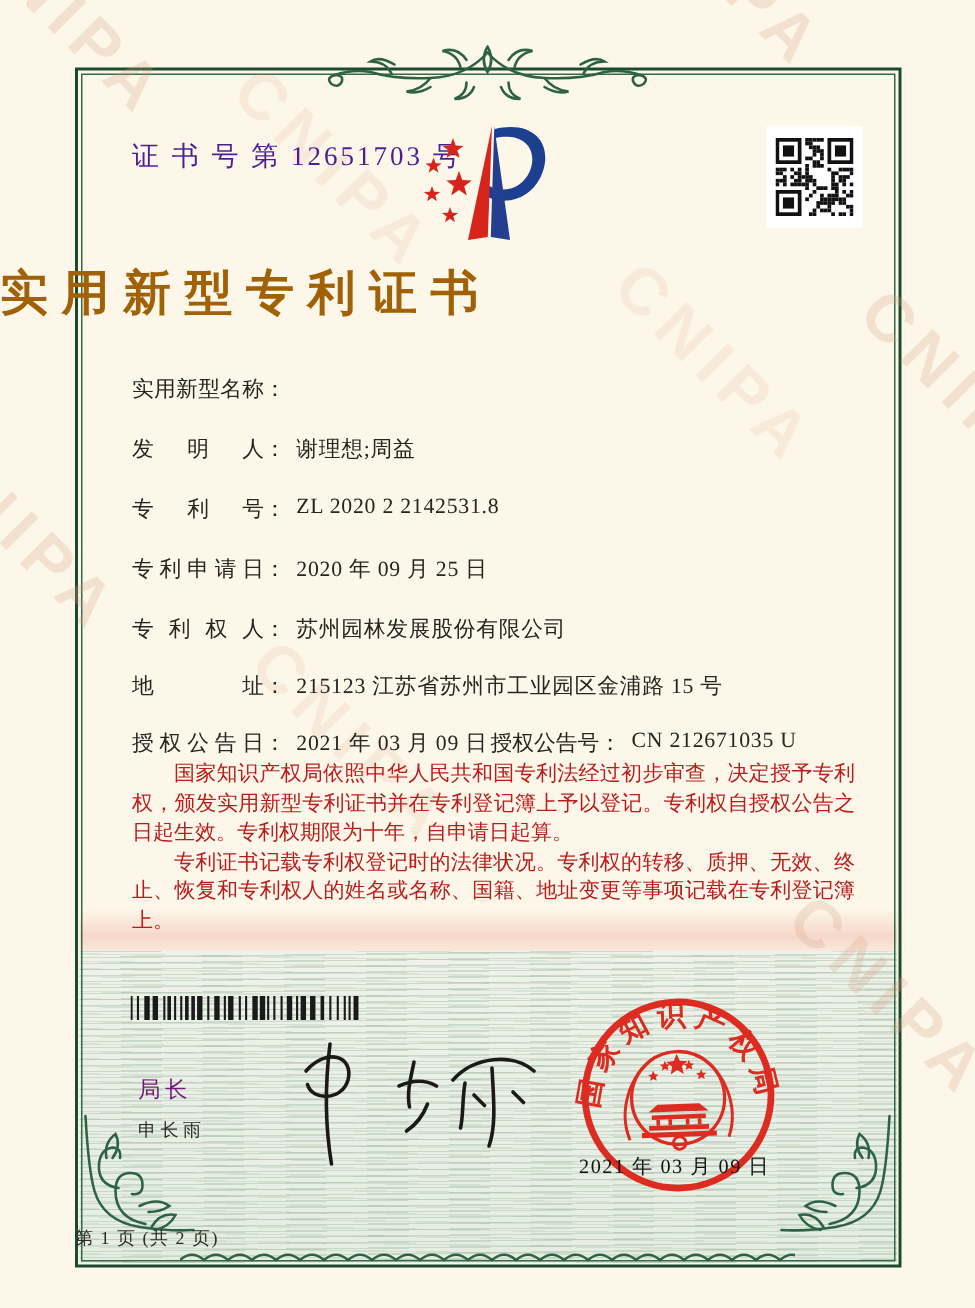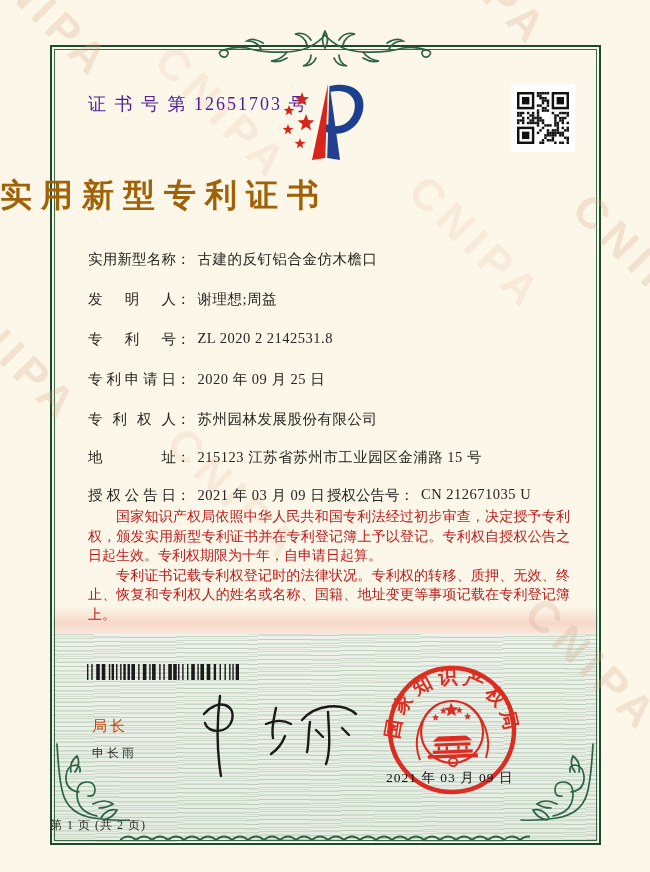--- a/index.html
+++ b/index.html
@@ -50,21 +50,21 @@
   .grant .flabel{width:auto;text-align-last:auto;}
 
   
   .paras{position:absolute;left:88px;top:507px;width:482px;z-index:5;font-size:14px;
          line-height:19.5px;color:#b91c1c;text-align:justify;}
   .paras p{margin:0;text-indent:2em;}
 
   
   .barcode{position:absolute;left:87px;top:664px;z-index:5;}
   .sig-title{position:absolute;left:92px;top:717px;font-size:15px;letter-spacing:3px;
-             color:#c2410c;z-index:6;}
+             color:#701a75;z-index:6;}
   .sig-name{position:absolute;left:92px;top:745px;font-size:12px;letter-spacing:3px;
             color:#2c2b26;z-index:6;}
   .sig-script{position:absolute;left:190px;top:680px;z-index:7;}
   .sig-script path{fill:none;stroke:#1b1a18;stroke-width:2.4;stroke-linecap:round;}
   .seal{position:absolute;left:382px;top:660px;z-index:6;opacity:.95;transform:rotate(-2deg);}
   .seal-date{position:absolute;left:386px;top:769px;font-size:13.5px;letter-spacing:1px;
              color:#111;z-index:8;white-space:nowrap;}
   .footer{position:absolute;left:50px;right:49px;top:817px;text-align:left;font-size:12px;
           letter-spacing:1px;color:#2c2b26;z-index:6;}
 </style>
@@ -282,21 +282,20 @@
         <rect x="4.9523809523809526" y="39.61904761904762" width="7.428571428571429" height="7.428571428571429" fill="#111"></rect>
       </svg>
   </div>
 
   <div class="title">实用新型专利证书</div>
 
   <div class="fields">
     <div class="frow" style="top:0px">
       <span class="flabel">实用新型名称</span>
         <span class="fcolon">：</span>
-      <span class="fvalue">古建的反钉铝合金仿木檐口</span>
     </div>
     <div class="frow" style="top:40px">
       <span class="flabel">发明人</span>
         <span class="fcolon">：</span>
       <span class="fvalue">谢理想;周益</span>
     </div>
     <div class="frow" style="top:80px">
       <span class="flabel">专利号</span>
         <span class="fcolon">：</span>
       <span class="fvalue">ZL 2020 2 2142531.8</span>

